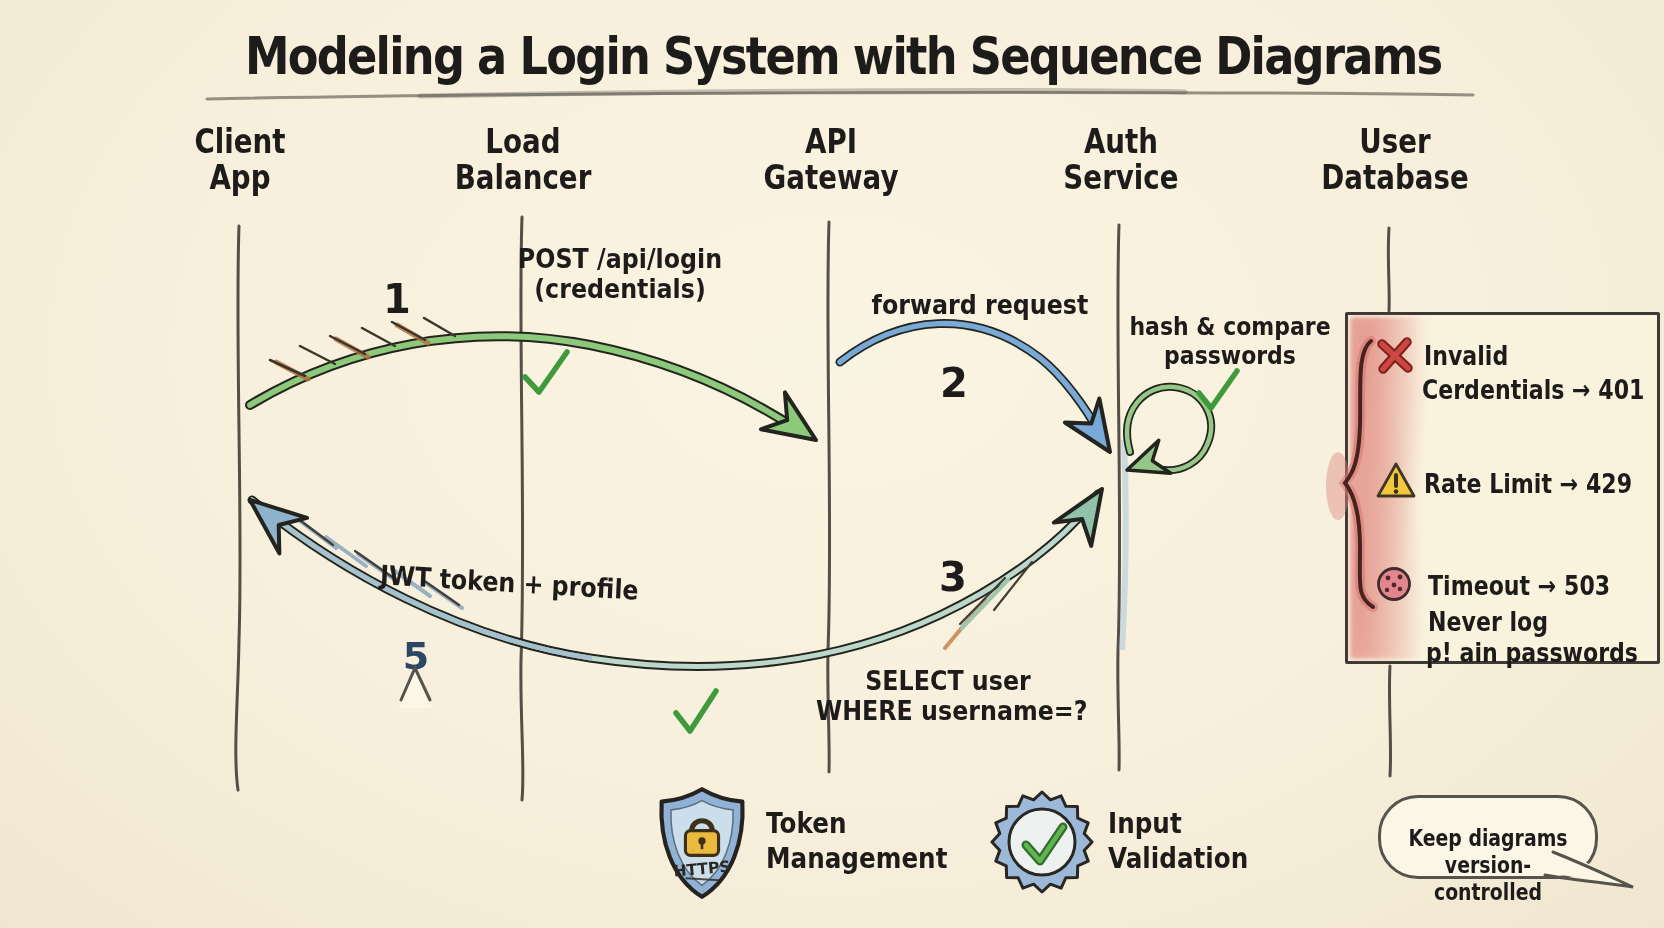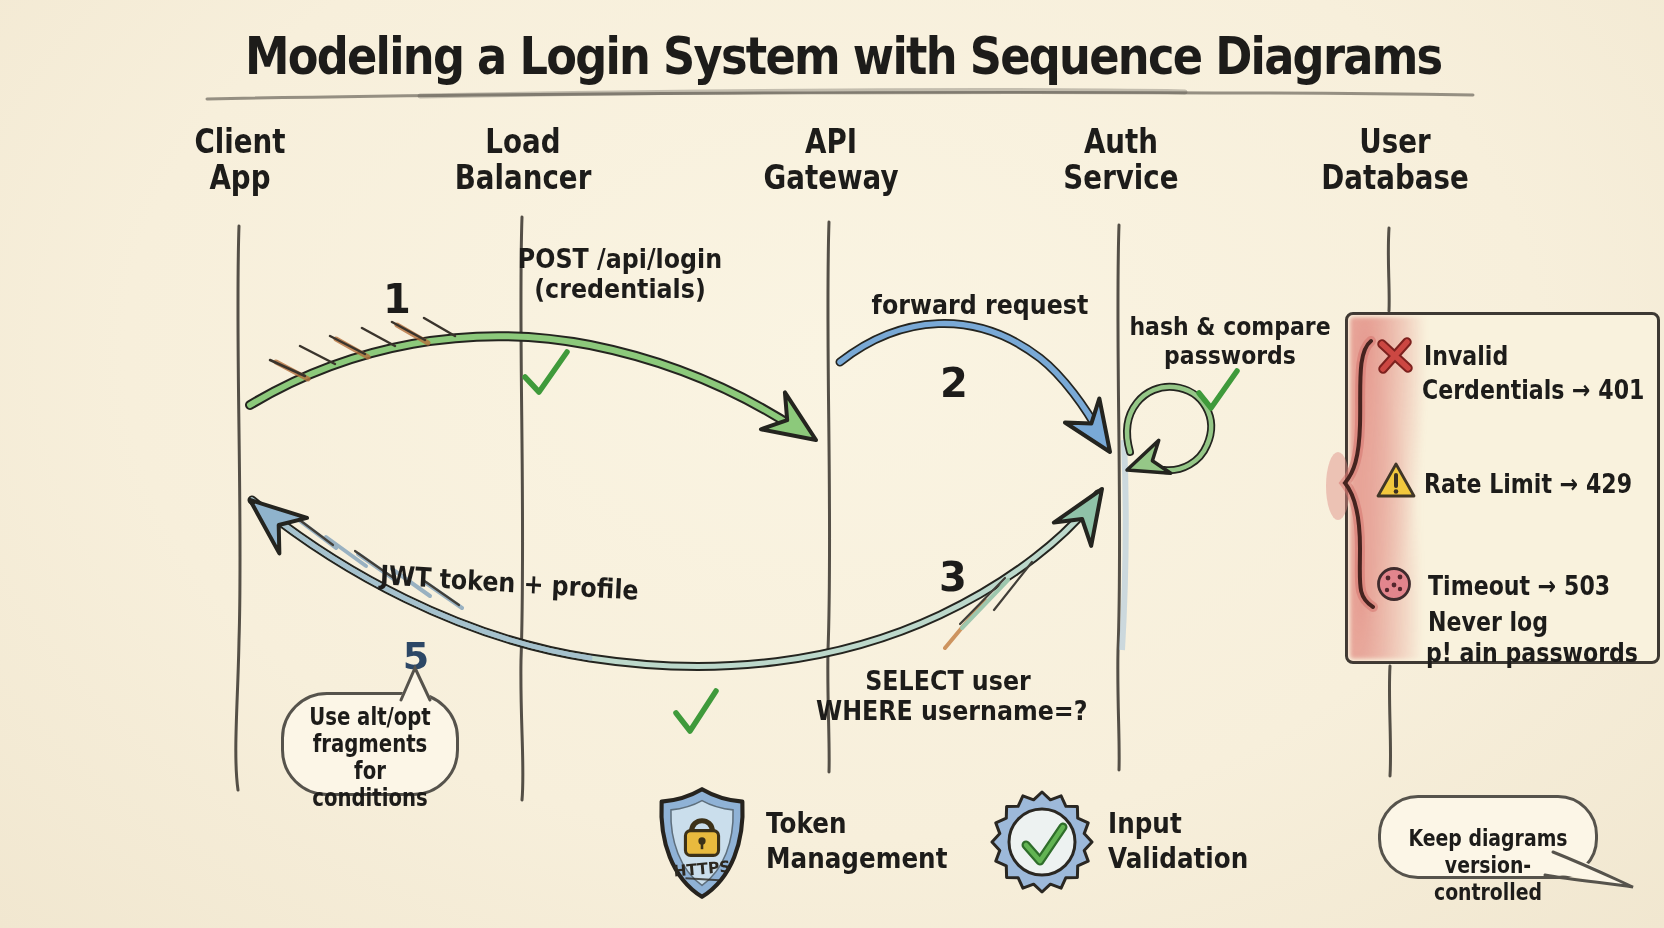--- a/index.html
+++ b/index.html
@@ -15,21 +15,21 @@
     transform:scaleX(.86);transform-origin:50% 0;white-space:nowrap;text-align:center;}
   .actor{width:240px;font-size:33px;font-weight:bold;line-height:36px;text-align:center;
     transform:scaleX(.84);transform-origin:50% 0;}
   .msg{width:300px;font-size:27px;font-weight:bold;line-height:30px;text-align:center;
     transform:scaleX(.88);transform-origin:50% 0;white-space:nowrap;}
   .msg.small{font-size:25px;line-height:29px;}
   .num{font-size:40px;font-weight:bold;width:50px;text-align:center;}
   .num.navy{color:#2c4766;font-size:38px;}
 
   .panel{left:1345px;top:312px;width:315px;height:352px;background:#f9f2dd;
-    border:3.5px solid #3d3933;border-radius:8px;box-sizing:border-box;}
+    border:3.5px solid #3d3933;border-radius:2px;box-sizing:border-box;}
   .panel-shade{position:absolute;left:2px;top:2px;bottom:2px;width:86px;border-radius:3px;
     background:
       radial-gradient(ellipse at 20% 10%, rgba(219,112,106,.55), rgba(219,112,106,0) 62%),
       radial-gradient(ellipse at 14% 86%, rgba(219,112,106,.48), rgba(219,112,106,0) 58%),
       linear-gradient(to right, rgba(219,112,106,.34), rgba(219,112,106,0) 85%);
     filter:blur(2px);}
   .pitem{position:absolute;font-size:26px;font-weight:bold;white-space:nowrap;
     transform:scaleX(.85);transform-origin:0 0;}
   .picon{position:absolute;}
 
@@ -207,27 +207,20 @@
 
   <div class="abs num z2" style="left:928px;top:554px">3</div>
   <div class="abs msg z2" style="left:798px;top:666px">
     <div>SELECT user</div>
     <div>WHERE username=?</div>
   </div>
 
   <div class="abs msg z2" style="left:360px;top:568px;transform:scaleX(.88) rotate(3deg)">JWT token + profile</div>
   <div class="abs num navy z2" style="left:391px;top:634px">5</div>
 
-  <div class="abs bubble left z2">
-    <div class="in">
-      <div>Use alt/opt</div>
-      <div>fragments for</div>
-      <div>conditions</div>
-    </div>
-  </div>
   <div class="abs bubble right z2">
     <div class="in">
       <div>Keep diagrams</div>
       <div>version-controlled</div>
     </div>
   </div>
 
   <span class="abs z2" style="left:650px;top:784px">
     <svg width="104" height="118" viewBox="0 0 100 114">
       <path d="M50,5 C62,12 76,16 89,17 C91,55 79,91 50,109 C21,91 9,55 11,17 C24,16 38,12 50,5 Z" fill="#8fb2d6" stroke="#26231e" stroke-width="4" stroke-linejoin="round"></path>

